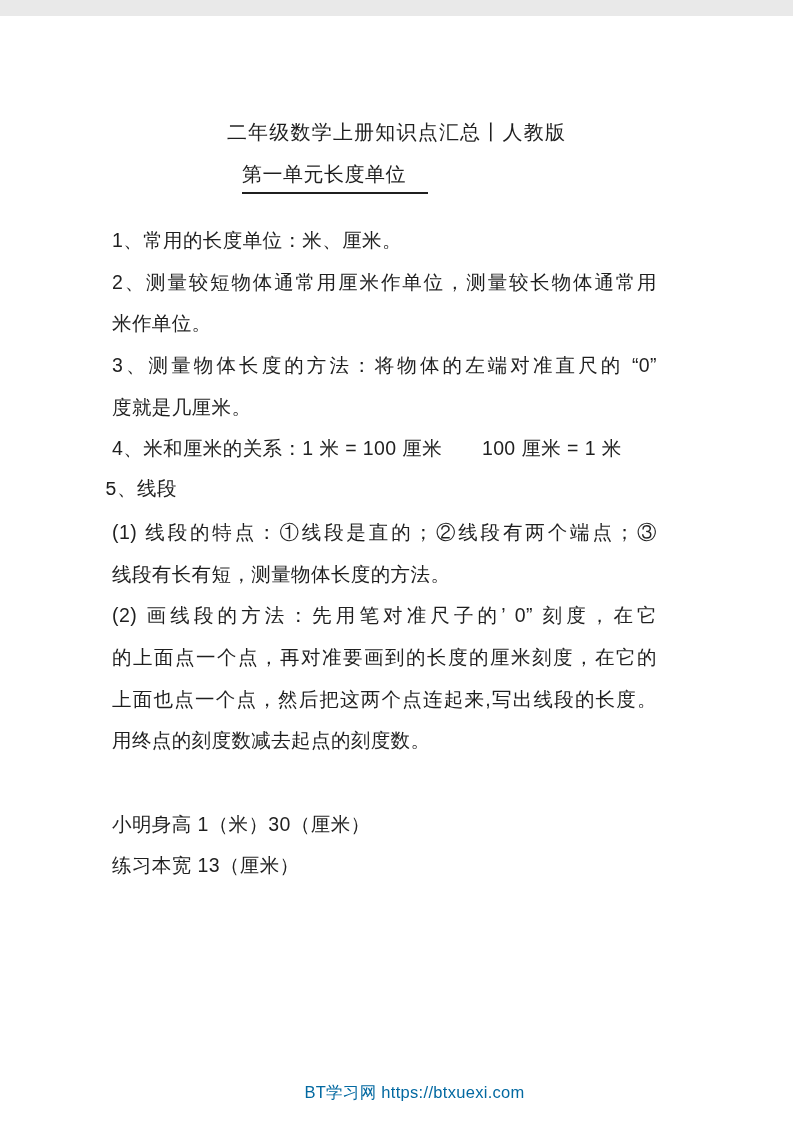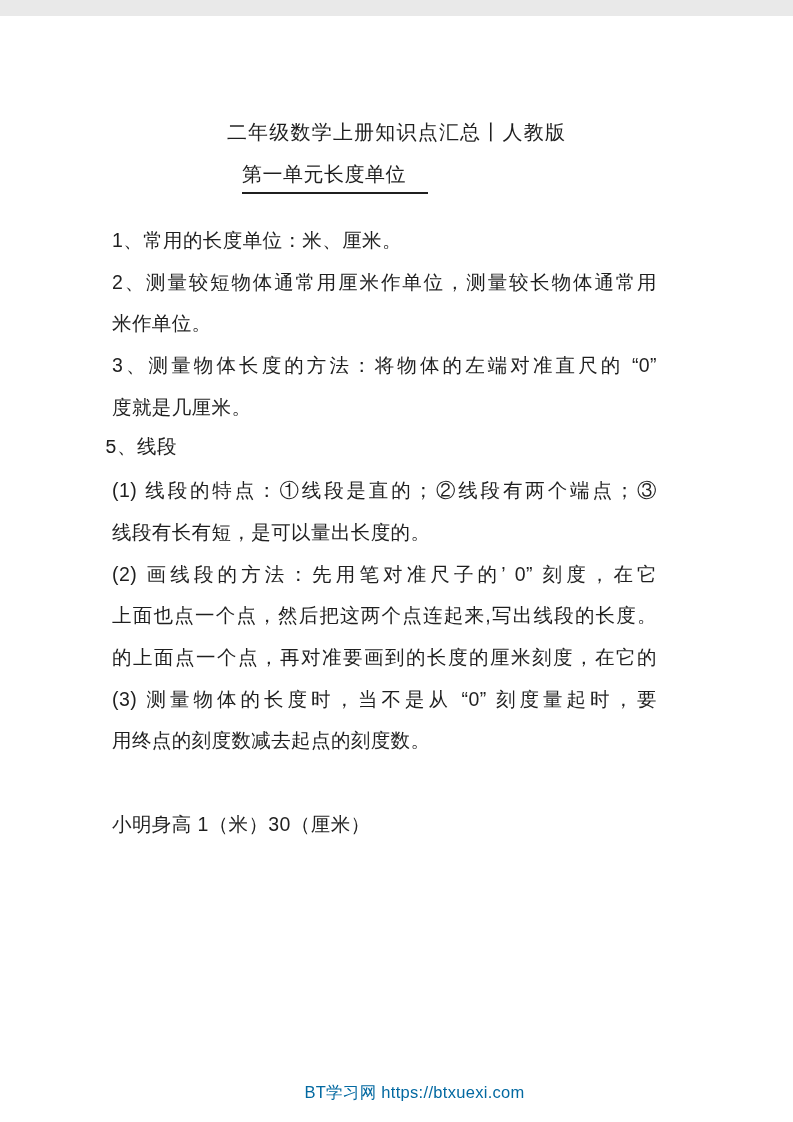--- a/index.html
+++ b/index.html
@@ -74,26 +74,27 @@
   <div class="doc-title">二年级数学上册知识点汇总丨人教版</div>
 
   <div class="section-heading">第一单元长度单位</div>
 
   <div class="doc-body">
       <div class="line">1、常用的长度单位：米、厘米。</div>
       <div class="line full">2、测量较短物体通常用厘米作单位，测量较长物体通常用</div>
       <div class="line">米作单位。</div>
       <div class="line full">3、测量物体长度的方法：将物体的左端对准直尺的 “0”</div>
       <div class="line">度就是几厘米。</div>
+      <div class="line">4、米和厘米的关系：1 米 = 100 厘米　　100 厘米 = 1 米</div>
       <div class="line five">5、线段</div>
       <div class="line full">(1) 线段的特点：①线段是直的；②线段有两个端点；③</div>
-      <div class="line">线段有长有短，是可以量出长度的。</div>
+      <div class="line">线段有长有短，测量物体长度的方法。</div>
       <div class="line full">(2) 画线段的方法：先用笔对准尺子的’ 0” 刻度，在它</div>
+      <div class="line full">的上面点一个点，再对准要画到的长度的厘米刻度，在它的</div>
       <div class="line full">上面也点一个点，然后把这两个点连起来,写出线段的长度。</div>
-      <div class="line full">的上面点一个点，再对准要画到的长度的厘米刻度，在它的</div>
-      <div class="line full">(3) 测量物体的长度时，当不是从 “0” 刻度量起时，要</div>
       <div class="line">用终点的刻度数减去起点的刻度数。</div>
       <div class="line"></div>
       <div class="line">小明身高 1（米）30（厘米）</div>
+      <div class="line">练习本宽 13（厘米）</div>
     </div>
 
   <div class="doc-footer">BT学习网 https://btxuexi.com</div>
 </div>
 
 </body></html>

